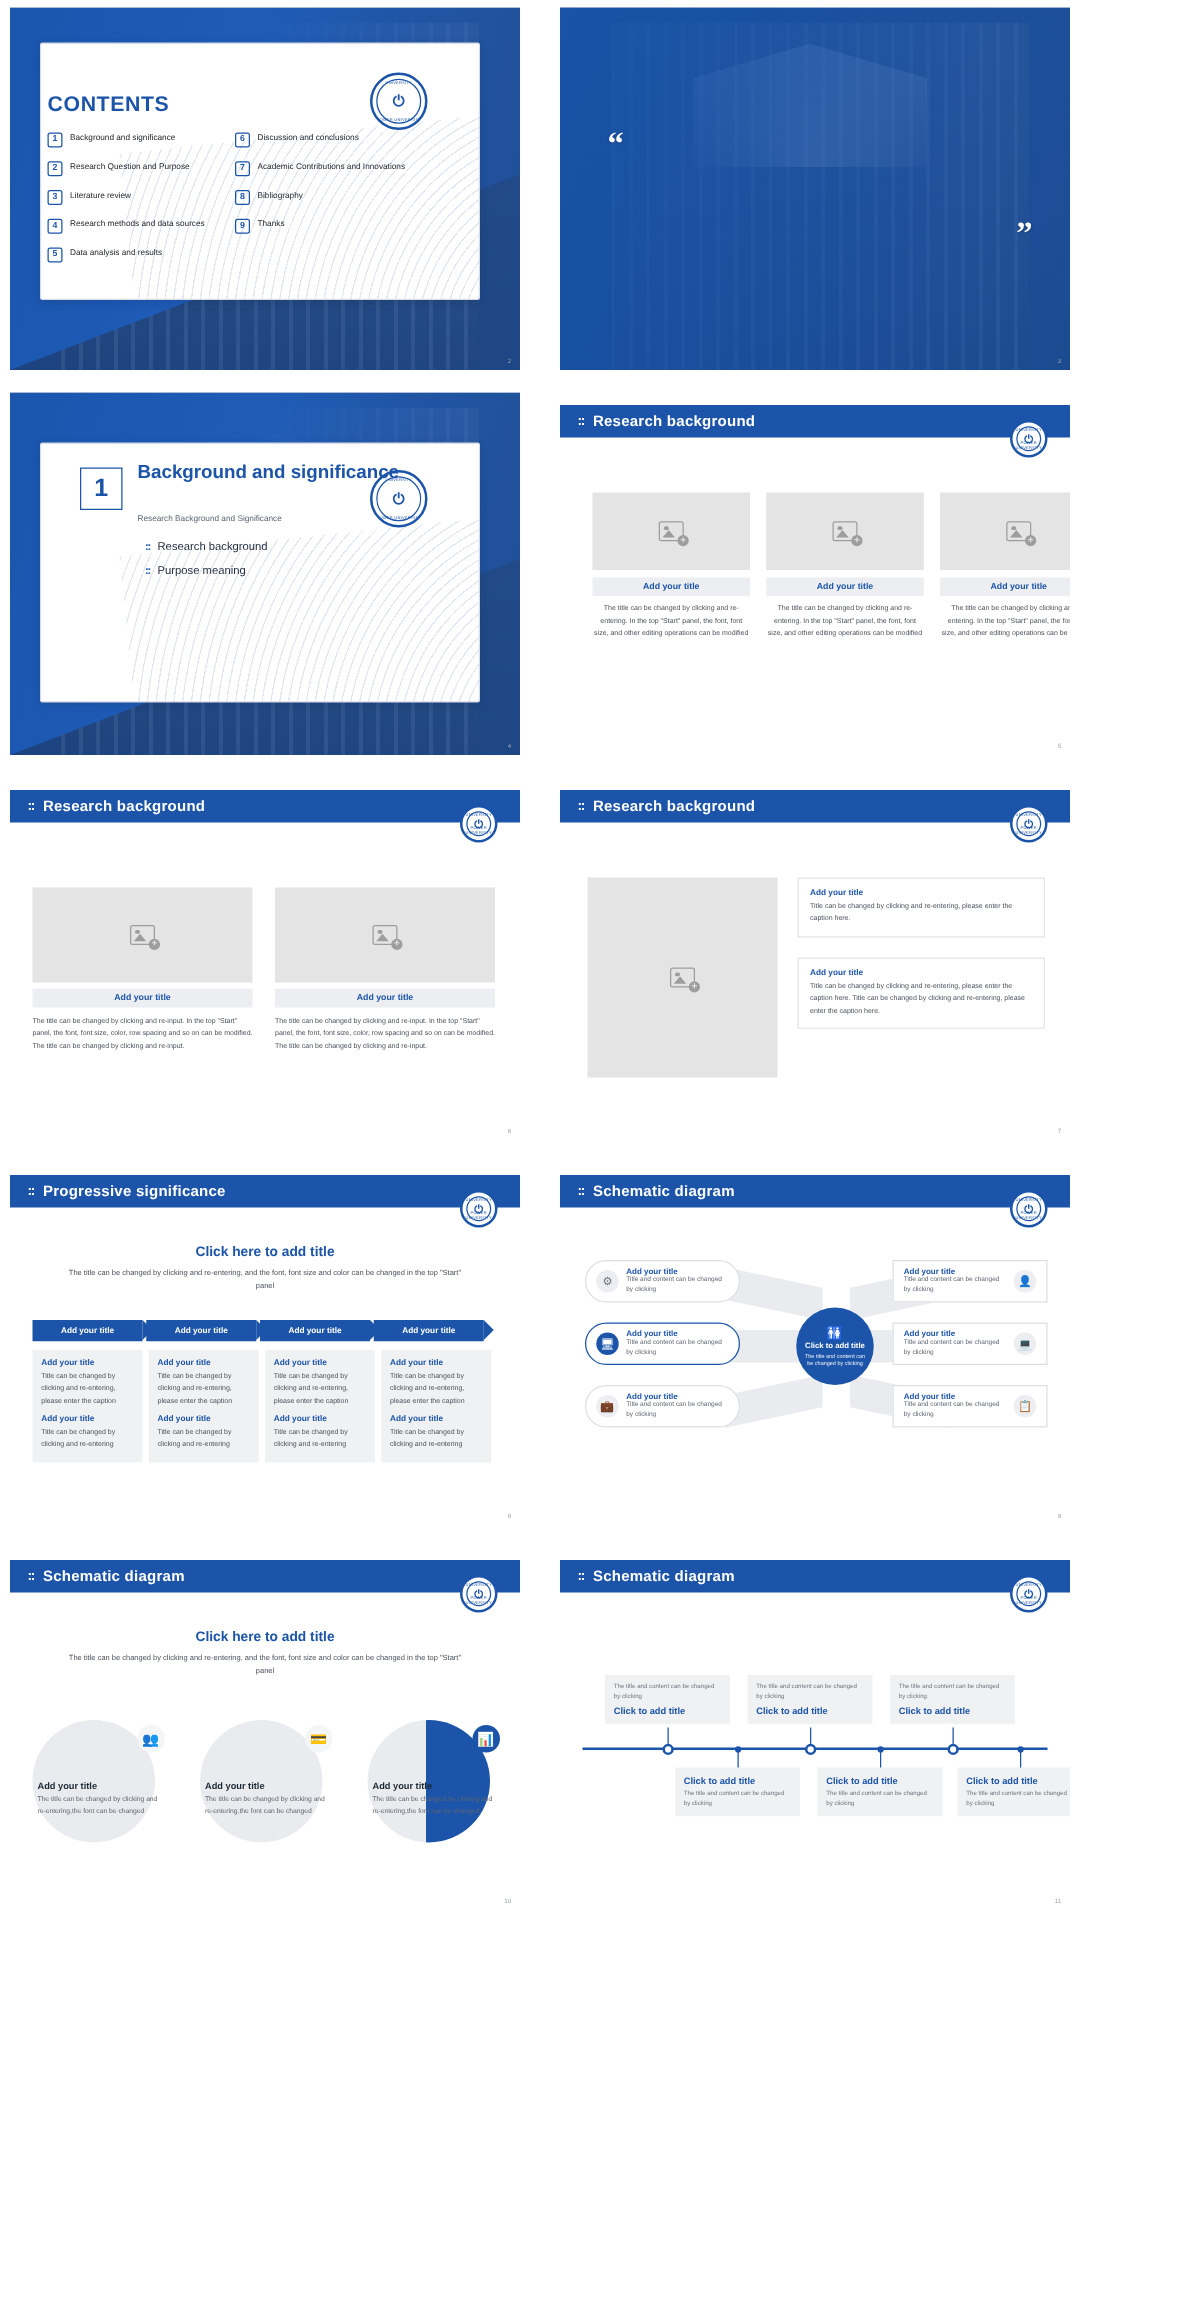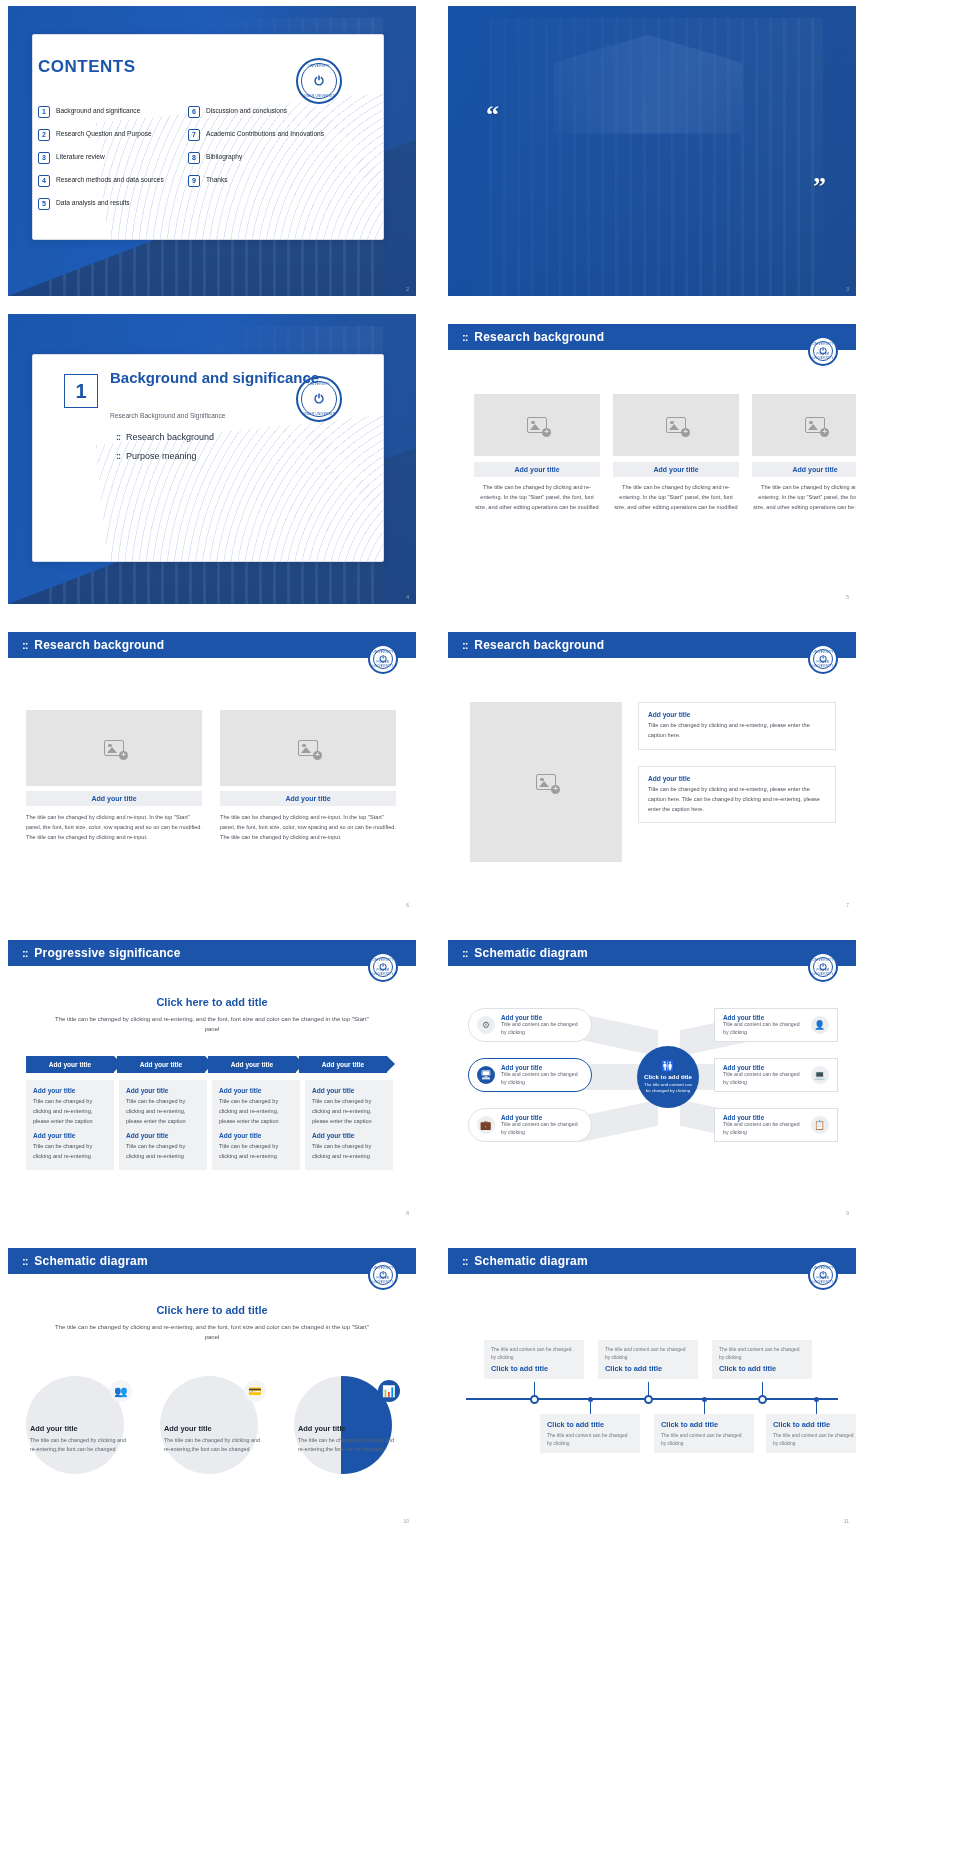--- a/index.html
+++ b/index.html
@@ -124,21 +124,21 @@
     font-size: 3.2px;
     letter-spacing: .2px;
     color: #1b54a8;
   }
   .seal .txt-top { top: 4px; }
   .seal .txt-bot { bottom: 4px; }
 
   
   .contents-title {
     position: absolute;
-    left: 30px; top: 51px;
+    left: 30px; top: 68px;
     font-size: 17px;
     font-weight: 700;
     color: #1b54a8;
     letter-spacing: .5px;
   }
   .toc {
     position: absolute;
     left: 30px; top: 94px;
     width: 300px;
     display: grid;

